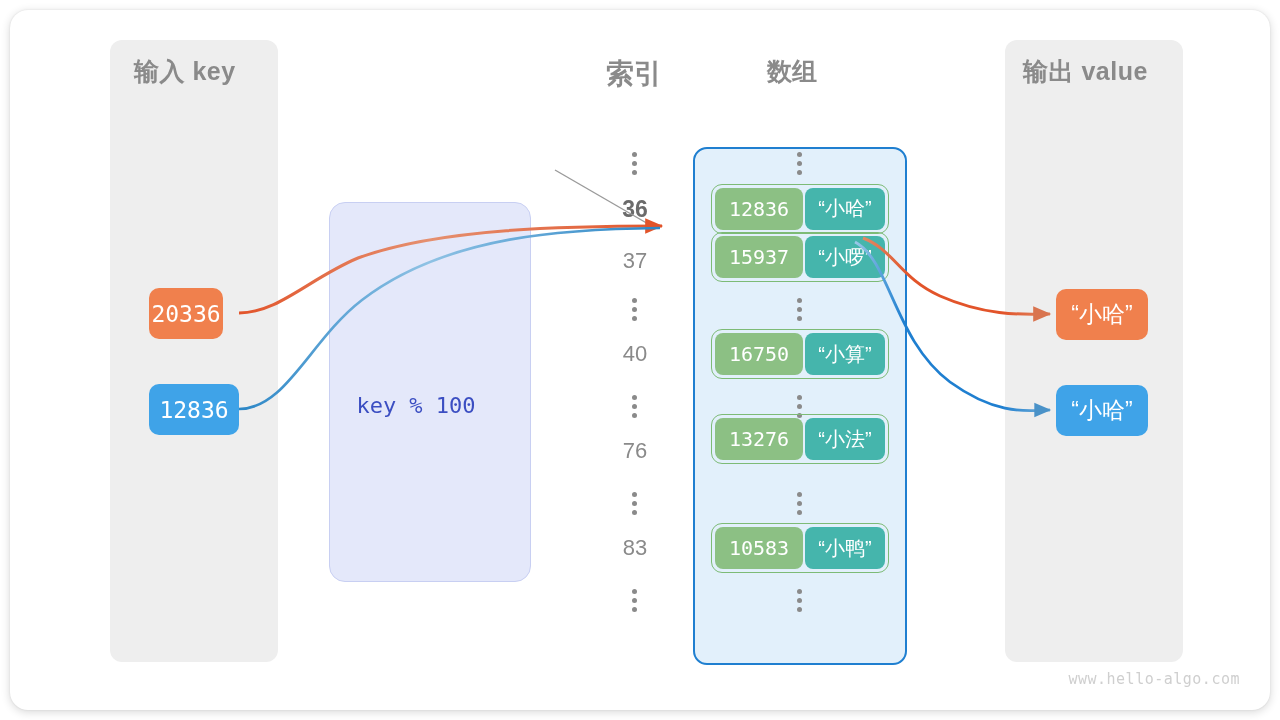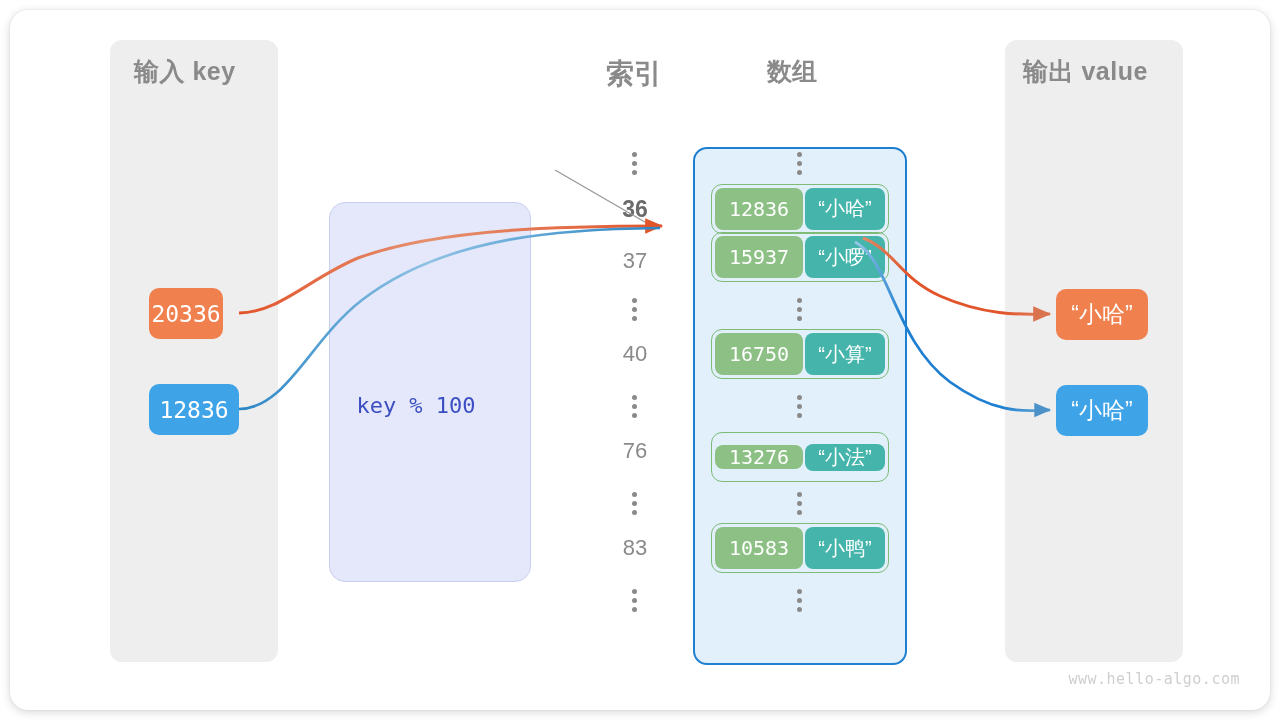--- a/index.html
+++ b/index.html
@@ -293,21 +293,21 @@
         <i></i>
         <i></i>
         <i></i>
       </div>
       <div class="vdots" style="left: 787px; top: 384.5px;">
         <i></i>
         <i></i>
         <i></i>
       </div>
       <div class="idx" style="top: 428px;">76</div>
-      <div class="bucket" style="top: 422px; align-items: center;">
+      <div class="bucket" style="top: 404px;">
         <div class="cell-key">13276</div>
         <div class="cell-val">“小法”</div>
       </div>
       <div class="vdots" style="left: 622px; top: 481.5px;">
         <i></i>
         <i></i>
         <i></i>
       </div>
       <div class="vdots" style="left: 787px; top: 481.5px;">
         <i></i>

